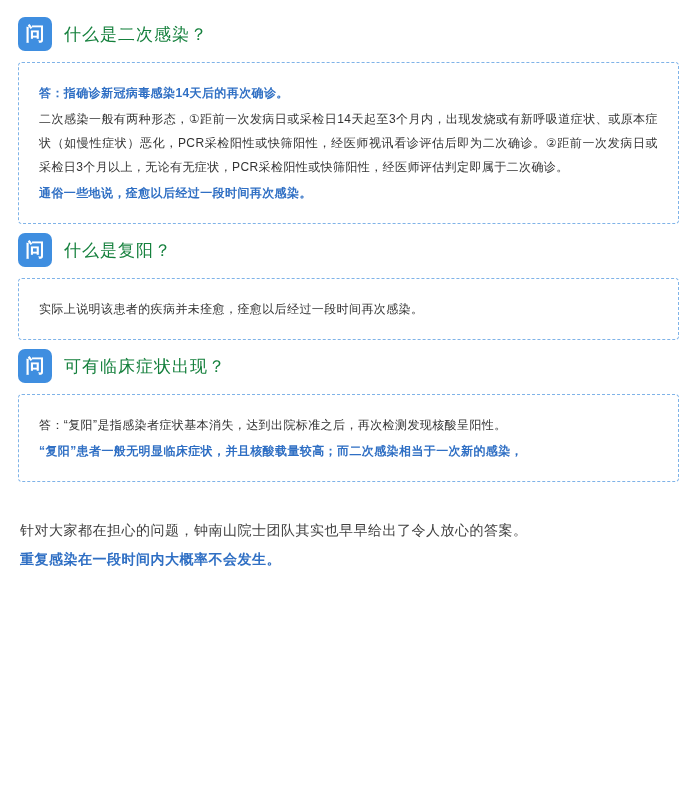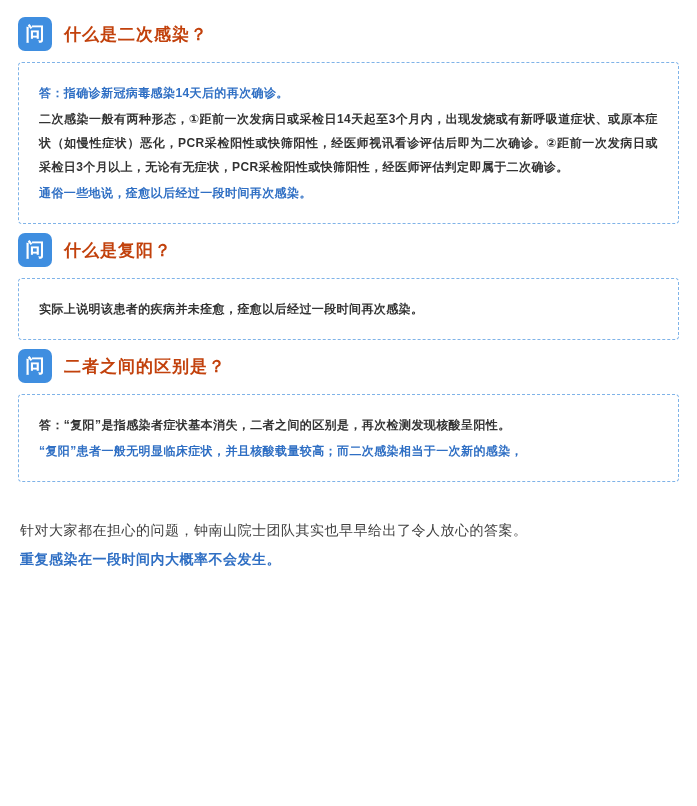--- a/index.html
+++ b/index.html
@@ -38,23 +38,23 @@
     color: #ffffff;
     font-size: 19px;
     font-weight: bold;
     display: flex;
     align-items: center;
     justify-content: center;
     flex: 0 0 auto;
     margin-right: 12px;
   }
   .q-title {
-    color: #c2410c;
+    color: #15803d;
     font-size: 17px;
-    font-weight: bold;
+    font-weight: normal;
     letter-spacing: 1px;
   }
   .answer-box {
     border: 1px dashed #7fb3e8;
     border-radius: 4px;
     padding: 18px 20px 18px 20px;
     box-sizing: border-box;
   }
   .ans-p {
     font-size: 12px;
@@ -65,21 +65,21 @@
   }
   .ans-p:last-child {
     margin-bottom: 0;
   }
   .blue-bold {
     color: #2f6fc4;
     font-weight: bold;
   }
   .plain {
     color: #333333;
-    font-weight: bold;
+    font-weight: normal;
   }
   .footer {
     margin-top: 34px;
     padding: 0 2px;
   }
   .footer-p {
     font-size: 14px;
     line-height: 2.1;
     margin: 0;
     letter-spacing: 0.5px;
@@ -113,24 +113,24 @@
       <div class="q-title">什么是复阳？</div>
     </div>
     <div class="answer-box">
       <p class="ans-p plain">实际上说明该患者的疾病并未痊愈，痊愈以后经过一段时间再次感染。</p>
     </div>
   </div>
 
   <div class="qa-block">
     <div class="q-head">
       <div class="q-badge">问</div>
-      <div class="q-title">二者之间的区别是？</div>
+      <div class="q-title">可有临床症状出现？</div>
     </div>
     <div class="answer-box">
-      <p class="ans-p plain">答：“复阳”是指感染者症状基本消失，二者之间的区别是，再次检测发现核酸呈阳性。</p>
+      <p class="ans-p plain">答：“复阳”是指感染者症状基本消失，达到出院标准之后，再次检测发现核酸呈阳性。</p>
       <p class="ans-p blue-bold">“复阳”患者一般无明显临床症状，并且核酸载量较高；而二次感染相当于一次新的感染，</p>
     </div>
   </div>
 
   <div class="footer">
     <p class="footer-p">针对大家都在担心的问题，钟南山院士团队其实也早早给出了令人放心的答案。</p>
     <p class="footer-p strong">重复感染在一段时间内大概率不会发生。</p>
   </div>
 
 </div>

